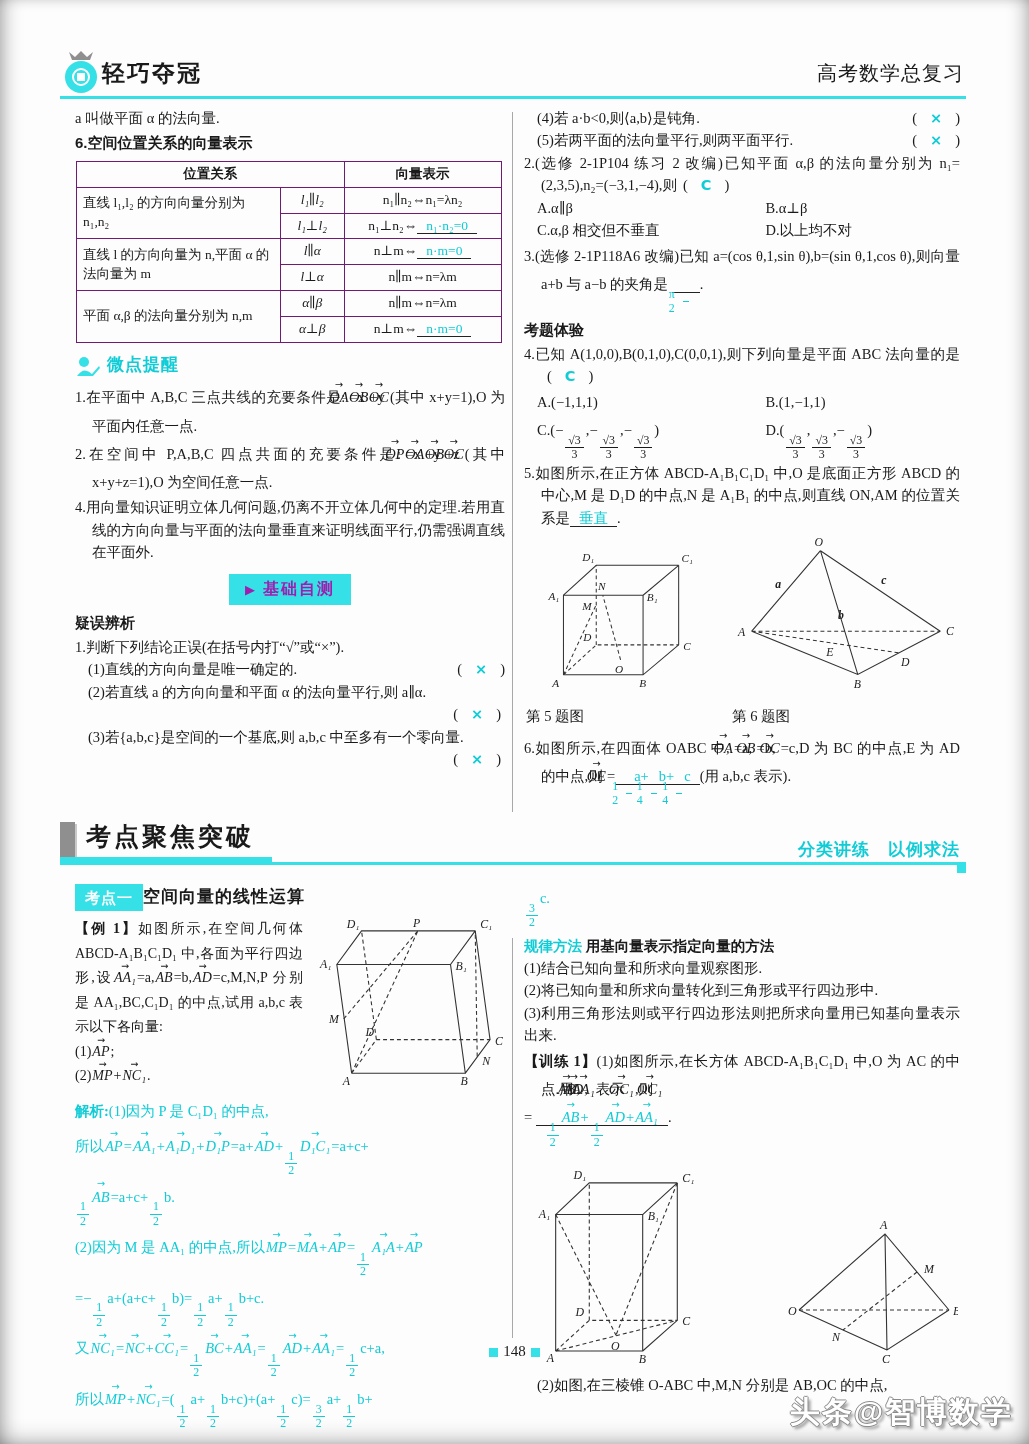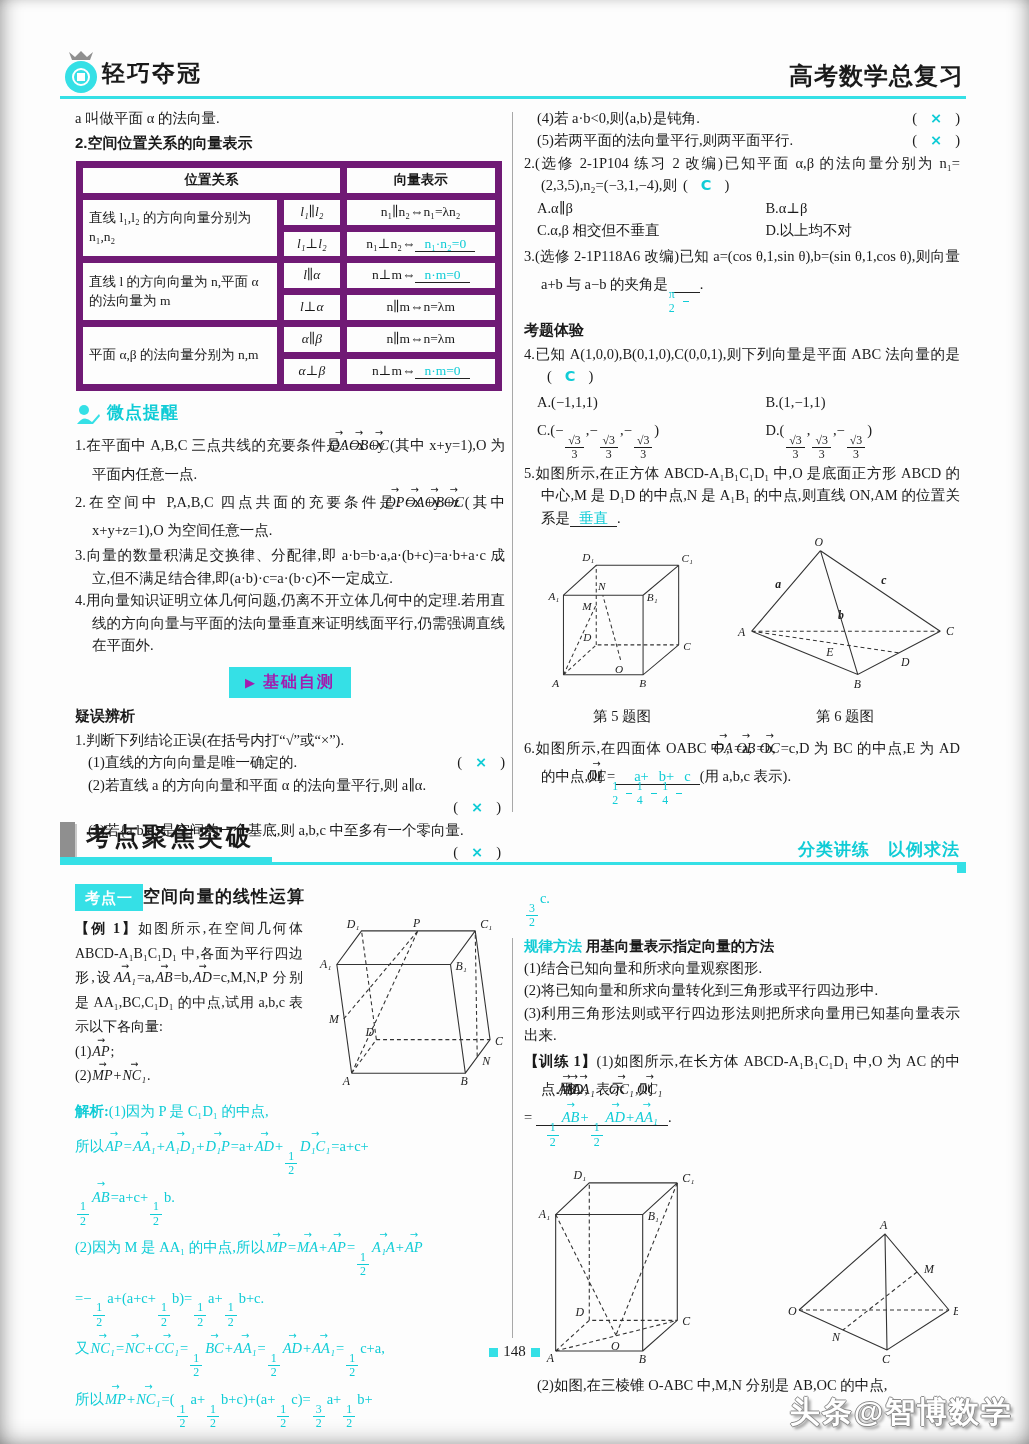--- a/index.html
+++ b/index.html
@@ -13,42 +13,42 @@
   .page{position:absolute;inset:0;background:#fdfdfd;overflow:hidden;
         box-shadow:inset 16px 0 20px -14px rgba(0,0,0,.38),
                    inset -16px 0 20px -14px rgba(0,0,0,.33),
                    inset 0 -18px 22px -16px rgba(0,0,0,.30),
                    inset 0 12px 14px -12px rgba(0,0,0,.12)}
   
   .hdr{position:absolute;left:60px;top:50px;width:906px;height:52px}
   .hdr-line{position:absolute;left:0;right:0;top:46px;height:3px;background:var(--cl)}
   .logo-wrap{position:absolute;left:0;top:0;display:flex;align-items:center;gap:0}
   .logo-text{font-family:"Liberation Sans","DejaVu Sans",sans-serif;font-weight:bold;font-size:23px;letter-spacing:2px}
-  .hdr-title{position:absolute;right:2px;top:10px;font-family:"Liberation Sans","DejaVu Sans",sans-serif;font-weight:bold;font-size:24px;letter-spacing:1px}
+  .hdr-title{position:absolute;right:2px;top:10px;font-family:"Liberation Sans","DejaVu Sans",sans-serif;font-weight:normal;font-size:20px;letter-spacing:1px}
   
   .col{position:absolute;font-size:14.5px;line-height:1.55;text-align:justify}
   .colL1{left:75px;top:107px;width:430px}
   .colR1{left:524px;top:107px;width:436px}
   .colL2{left:75px;top:884px;width:432px}
   .colR2{left:524px;top:884px;width:436px}
   .v-rule{position:absolute;left:512px;width:1px;background:#a8a8a8}
   .v1{top:112px;height:700px}
   .v2{top:938px;height:400px}
   .hang{padding-left:17px;text-indent:-17px}
   .sub{margin-left:13px;padding-left:17px;text-indent:-17px}
   .h{font-weight:bold;font-family:"Liberation Sans","DejaVu Sans",sans-serif;font-size:15px;margin:2px 0}
   .qrow{display:flex}
   .qrow .t{flex:1}
   .ansp{white-space:nowrap;margin-left:6px}
   .mark{color:var(--c);margin:0 13px;font-family:"DejaVu Sans",sans-serif;font-weight:bold}
   .ans-line{text-align:right;padding-right:4px}
   .blank{color:var(--c);border-bottom:1.5px solid #222;padding:0 9px}
   
   table{border-collapse:collapse;width:99%;margin:6px 0 10px 1px;font-size:13.5px;line-height:1.4}
-  th,td{border:7px solid #701a75;padding:3px 6px;text-align:center}
+  th,td{border:1px solid #701a75;padding:3px 6px;text-align:center}
   th{font-weight:bold}
   td.desc{text-align:left;width:48%}
   td.rel{width:15%;font-style:italic}
   td.expr{width:37%}
   
   .wd-head{display:flex;align-items:center;gap:6px;margin:8px 0 4px}
   .wd-title{color:var(--c);font-weight:bold;font-family:Liberation Mono, monospace;font-size:17px;letter-spacing:1px}
   .badge{display:block;width:max-content;margin:10px auto 6px;background:var(--cl);color:#a21caf;
          font-family:"Liberation Sans","DejaVu Sans",sans-serif;font-weight:bold;font-size:16px;
          padding:3px 16px;letter-spacing:2px}
@@ -74,21 +74,21 @@
         line-height:1.12;font-size:0.82em;margin:0 2px}
   .frac>span:first-child{border-bottom:1px solid currentColor;padding:0 3px}
   .sol{color:var(--c);margin:5px 0;line-height:2.05;font-size:14.5px}
   .opts{display:grid;grid-template-columns:54% 46%;margin-left:13px}
   .exwrap::after{content:"";display:block;clear:both}
   .exwrap .figfloat{float:right;margin:0 0 2px 6px}
   .exwrap p{font-size:14px;line-height:1.75}
   
   .figrow{display:flex;justify-content:space-between;align-items:flex-end;margin:6px 2px}
   .figbox{text-align:center}
-  .figcap{font-size:14.5px;margin-top:2px;text-align:center}
+  .figcap{font-size:14.5px;margin-top:2px;text-align:left}
   svg .lbl{font-size:12px;font-style:italic;fill:#222;font-family:"Liberation Serif",serif}
   svg .elbl{font-weight:bold}
   
   .pagenum{position:absolute;left:0;right:0;top:1343px;text-align:center;font-size:15px}
   .pagenum .sq{display:inline-block;width:9px;height:9px;background:var(--cl);margin:0 5px;vertical-align:middle}
   .watermark{position:absolute;right:16px;top:1392px;font-family:"Liberation Sans","DejaVu Sans",sans-serif;
              font-weight:bold;font-size:30px;letter-spacing:2px;color:#fff;
              text-shadow:1px 0 #8b8b8b,-1px 0 #8b8b8b,0 1px #8b8b8b,0 -1px #8b8b8b,3px 3px 3px #9a9a9a}
   .mascot{flex:0 0 auto}
 </style>
@@ -109,21 +109,21 @@
       <span class="logo-text">轻巧夺冠</span>
     </div>
     <span class="hdr-title">高考数学总复习</span>
   </div>
 
   <div class="v-rule v1"></div>
   <div class="v-rule v2"></div>
 
   <section class="col colL1">
     <p>a 叫做平面 α 的法向量.</p>
-    <p class="h">2.空间位置关系的向量表示</p>
+    <p class="h">6.空间位置关系的向量表示</p>
 
     <table>
       <tbody>
           <tr>
         <th colspan="2">位置关系</th>
         <th>向量表示</th>
       </tr>
       <tr>
         <td class="desc" rowspan="2">直线 l₁,l₂ 的方向向量分别为 n₁,n₂</td>
         <td class="rel">l₁∥l₂</td>
@@ -156,21 +156,20 @@
 
     <div class="wd-head">
       <svg width="26" height="24" viewBox="0 0 26 24">
         <circle cx="9" cy="8" r="5" fill="#35e0e6"></circle>
         <path d="M2 22 Q9 12 17 20 L24 12 L25 14 L18 22 Z" fill="#35e0e6"></path>
       </svg>
       <span class="wd-title">微点提醒</span>
     </div>
     <p class="hang math">1.在平面中 A,B,C 三点共线的充要条件是:<span class="vec">OA</span>=x<span class="vec">OB</span>+y<span class="vec">OC</span>(其中 x+y=1),O 为平面内任意一点.</p>
     <p class="hang math">2.在空间中 P,A,B,C 四点共面的充要条件是:<span class="vec">OP</span>=x<span class="vec">OA</span>+y<span class="vec">OB</span>+z<span class="vec">OC</span>(其中 x+y+z=1),O 为空间任意一点.</p>
-    <p class="hang">3.向量的数量积满足交换律、分配律,即 a·b=b·a,a·(b+c)=a·b+a·c 成立,但不满足结合律,即(a·b)·c=a·(b·c)不一定成立.</p>
     <p class="hang">4.用向量知识证明立体几何问题,仍离不开立体几何中的定理.若用直线的方向向量与平面的法向量垂直来证明线面平行,仍需强调直线在平面外.</p>
 
     <span class="badge"><span class="play">▶</span><span>基础自测</span></span>
 
     <p class="h">疑误辨析</p>
     <p class="hang">1.判断下列结论正误(在括号内打“√”或“×”).</p>
     <div class="qrow sub">
       <span class="t">(1)直线的方向向量是唯一确定的.</span>
       <span class="ansp"><span>(</span><span class="mark">×</span><span>)</span></span>
     </div>

